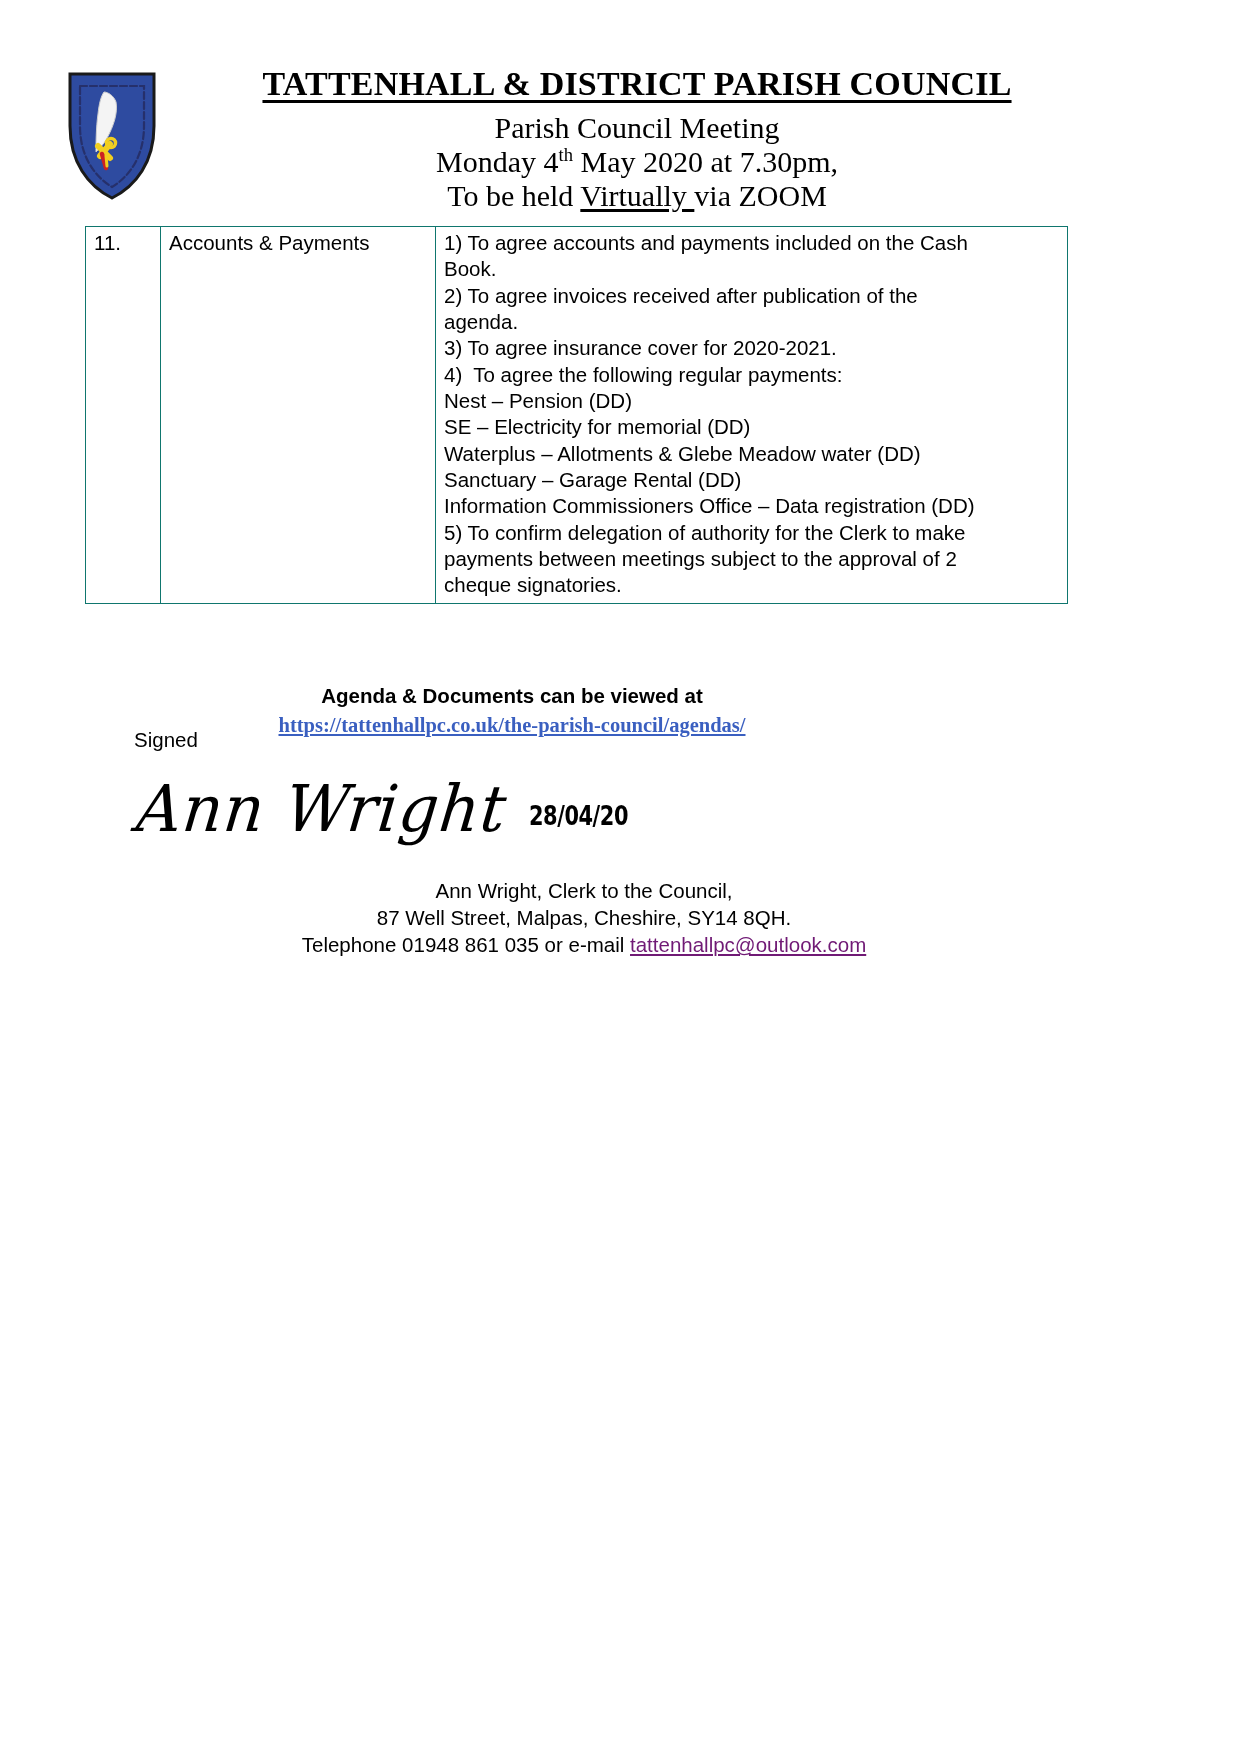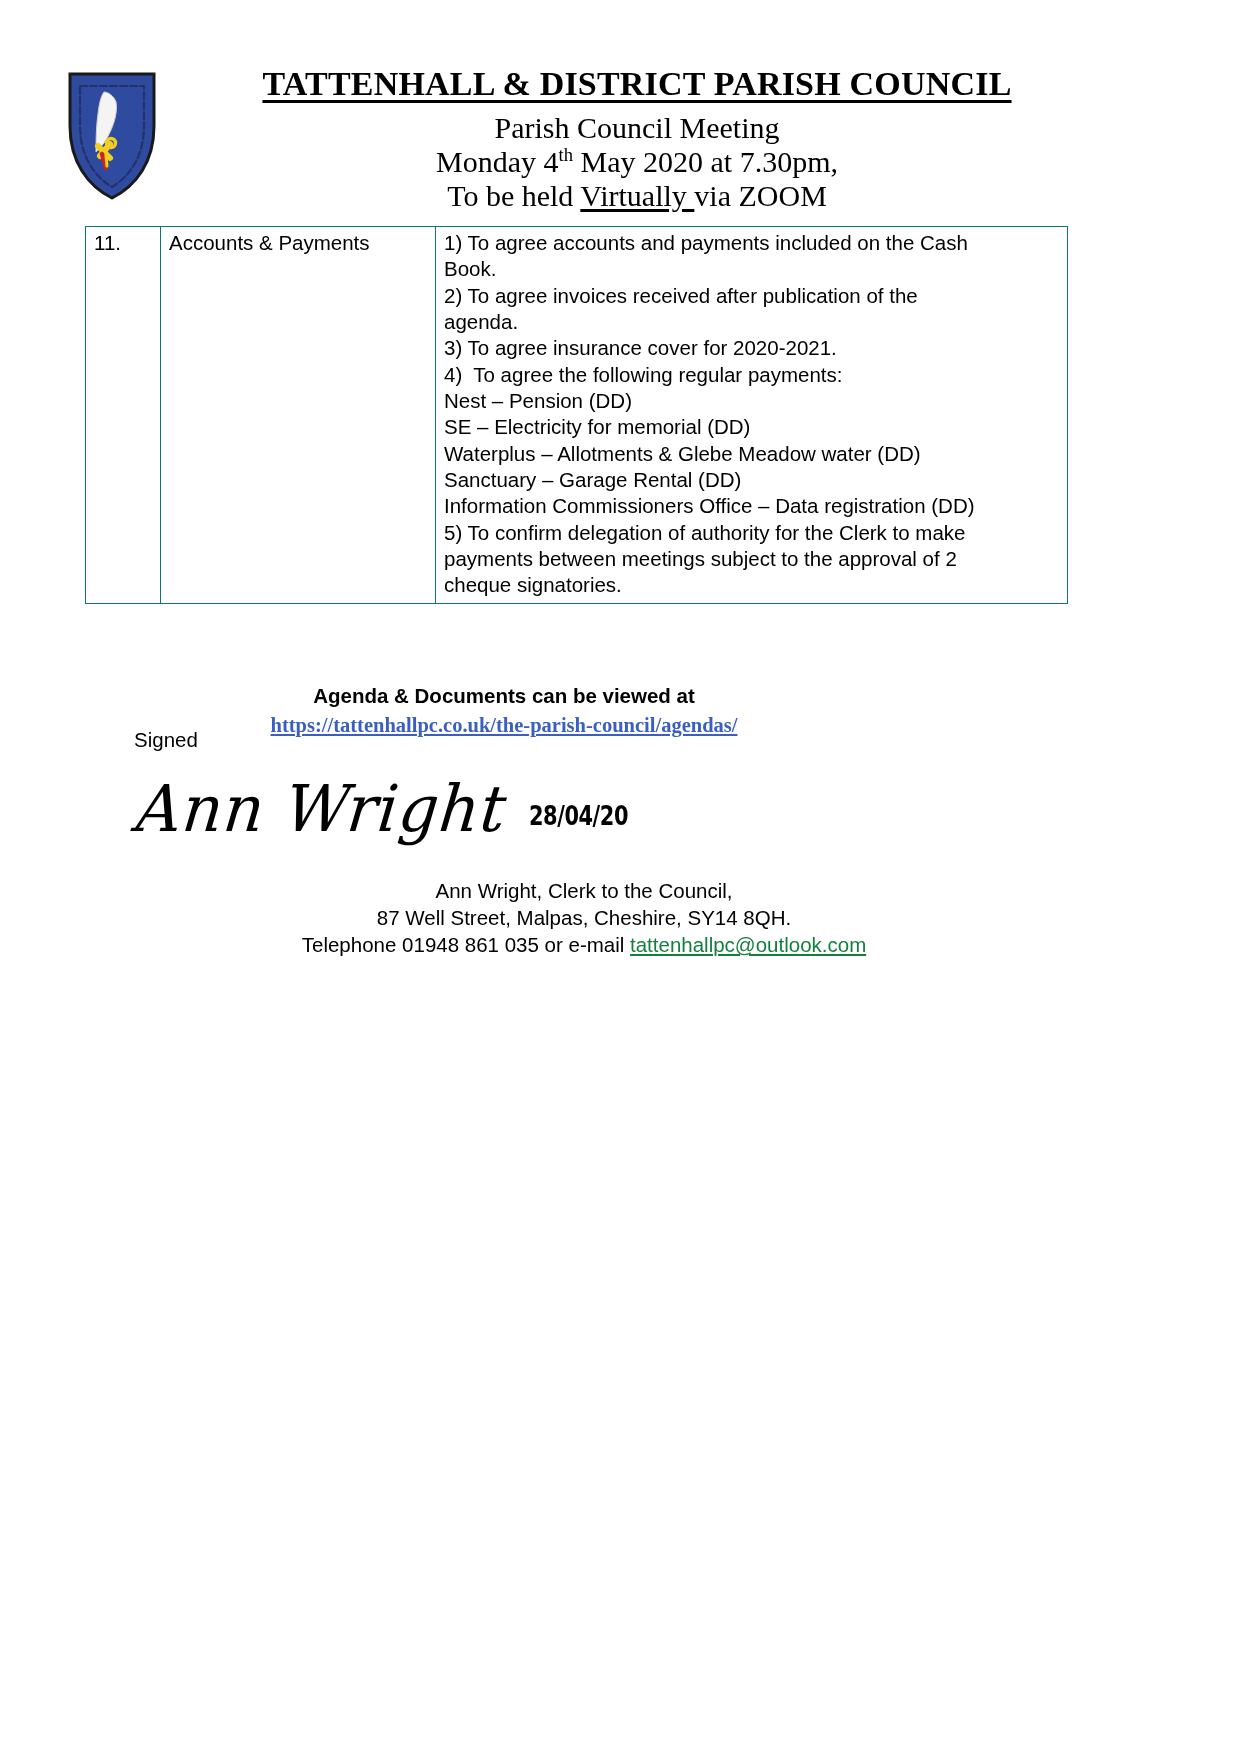--- a/index.html
+++ b/index.html
@@ -94,21 +94,21 @@
   }
   .col-num   { width: 60px; }
   .col-topic { width: 260px; }
   .col-body  { width: 617px; }
 
   .cell-lines p { margin: 0; }
 
   
   .viewing {
     position: absolute;
-    left: 0;
+    left: 8px;
     top: 683px;
     width: 1008px;
     text-align: center;
   }
   .viewing-heading {
     font-family: "Liberation Sans", sans-serif;
     font-weight: bold;
     font-size: 20.5px;
     line-height: 1.25;
     margin: 0;
@@ -171,21 +171,21 @@
     margin-top: 36px;
   }
   .contact p {
     font-family: "Liberation Sans", sans-serif;
     font-size: 20.5px;
     line-height: 1.33;
     margin: 0;
     text-align: center;
   }
   .email-link {
-    color: #15803d;
+    color: #701a75;
     text-decoration: underline;
     text-underline-offset: 2px;
     cursor: pointer;
   }
 </style>
 </head>
 <body>
 
 <div class="page">
 

